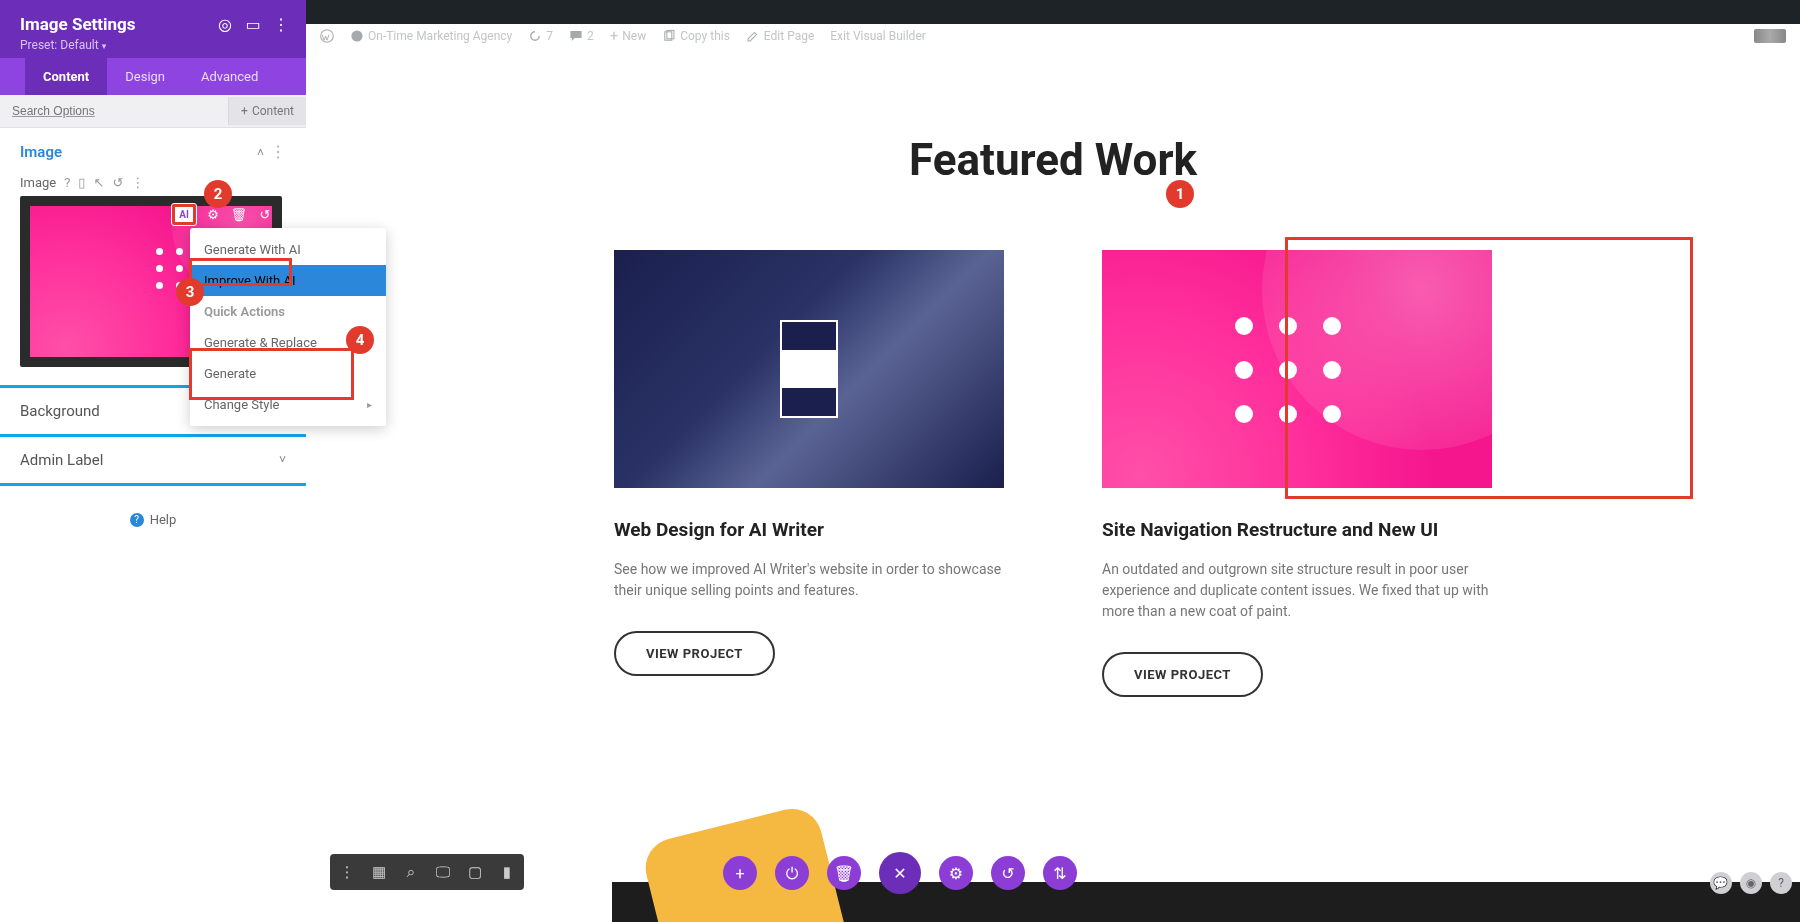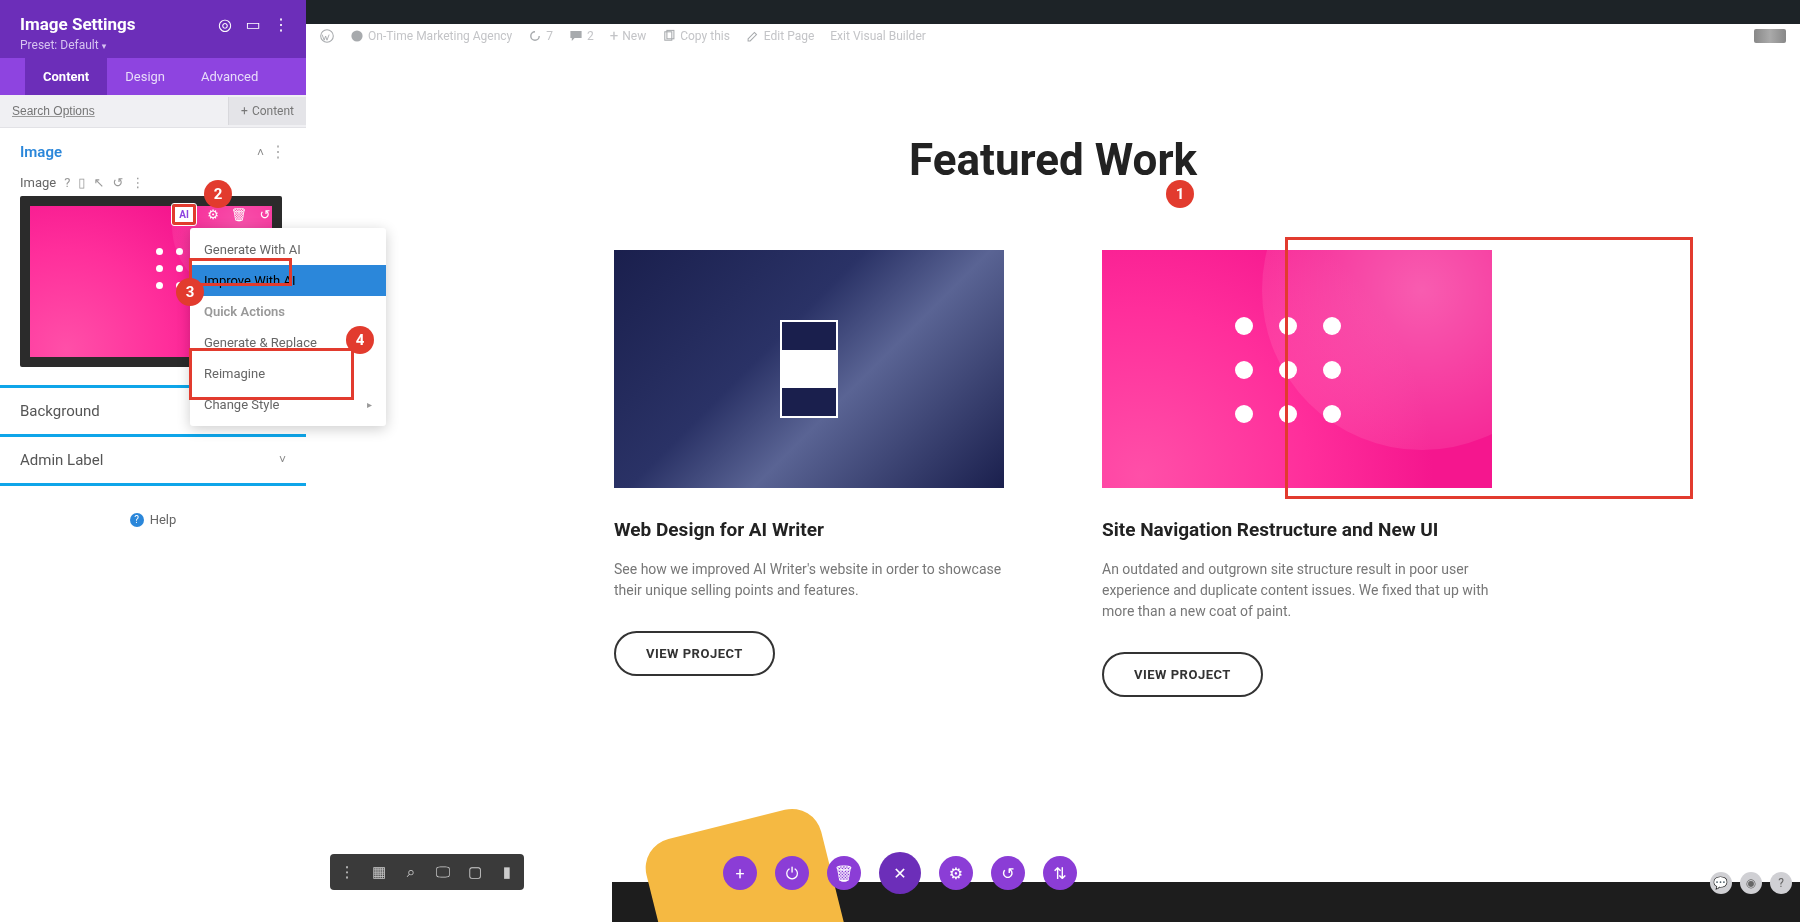--- a/index.html
+++ b/index.html
@@ -232,21 +232,21 @@
       <span class="q">?</span>
       <span>Help</span>
     </div>
 </div>
 
 <div class="context-menu">
   <div class="mi">Generate With AI</div>
   <div class="mi sel">Improve With AI</div>
   <div class="mi head">Quick Actions</div>
   <div class="mi">Generate &amp; Replace</div>
-  <div class="mi">Reimagine</div>
+  <div class="mi">Generate</div>
   <div class="mi">
       <span>Change Style</span>
       <span style="font-size:10px;color:#999;">▸</span>
     </div>
 </div>
 <div class="redbox2 menu-red-top"></div>
 <div class="redbox2 menu-red-bot"></div>
 
 <div class="badge" style="top:180px; left:204px;">2</div>
 <div class="badge" style="top:278px; left:176px;">3</div>

